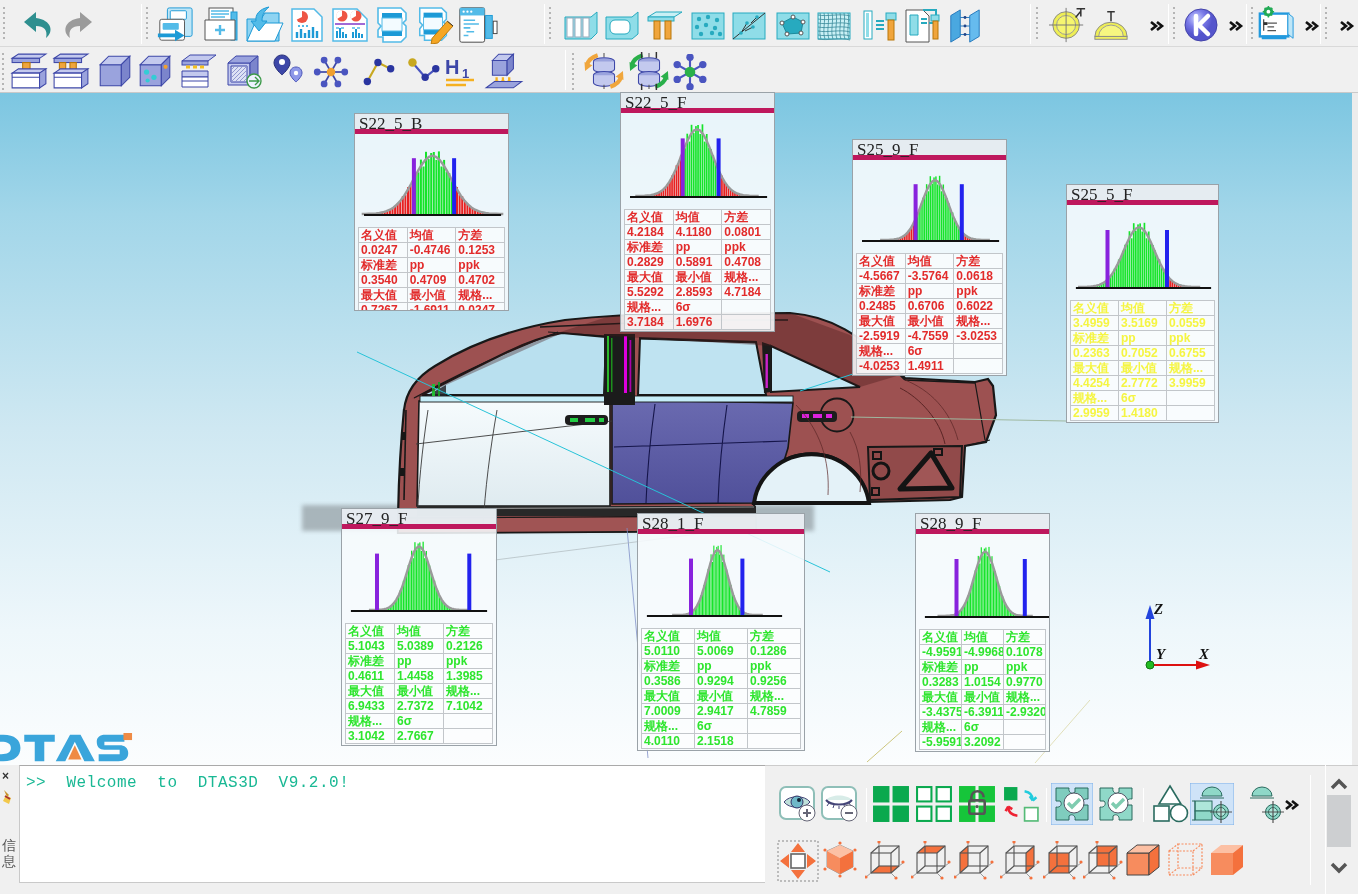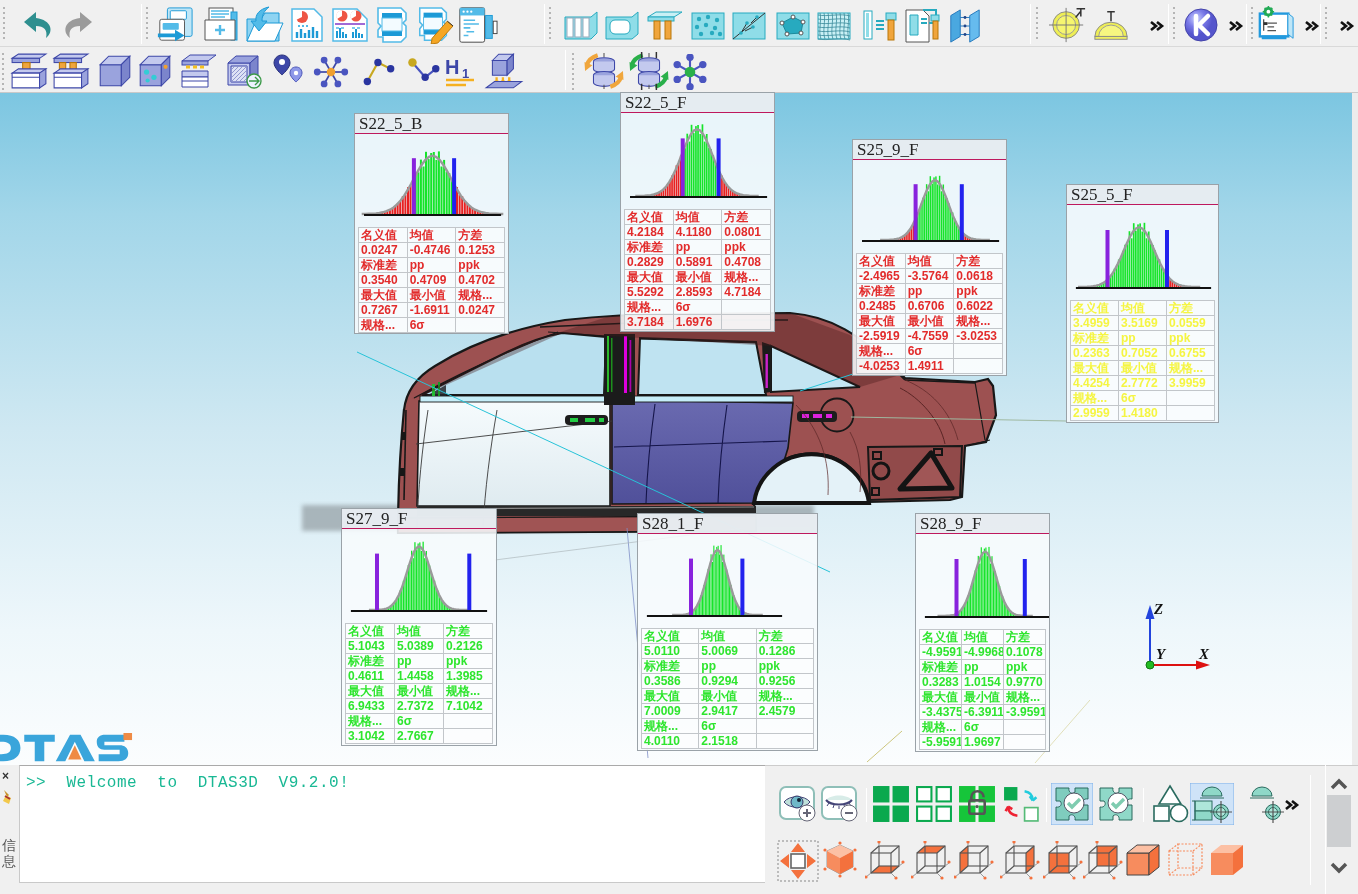--- a/index.html
+++ b/index.html
@@ -1,21 +1,21 @@
 <!DOCTYPE html>
 <html><head><meta charset="utf-8"><style>
 * { margin:0; padding:0; box-sizing:border-box; }
 html,body { width:1358px; height:894px; font-family:"Liberation Sans",sans-serif; overflow:hidden; background:#f0f0f0; position:relative; }
 .abs { position:absolute; }
 .tb1 { position:absolute; left:0; top:0; width:1358px; height:47px; background:#f0f0f0; border-bottom:1px solid #d9d9d9; }
 .tb2 { position:absolute; left:0; top:48px; width:1358px; height:45px; background:#f0f0f0; border-bottom:1px solid #c9c9c9; }
 .vp { position:absolute; left:0; top:93px; width:1352px; height:672px; background:linear-gradient(180deg,#7cc6e1 0%,#a2d6e9 18%,#cfe8f2 50%,#eef7fb 80%,#fbfdfe 100%); }
 .rightstrip { position:absolute; left:1352px; top:93px; width:6px; height:672px; background:#ececec; }
 .card { position:absolute; background:rgba(247,251,253,0.88); border:1px solid #9aa2a8; overflow:hidden; }
-.ct { height:20px; background:rgba(228,234,238,0.85); font-family:"Liberation Serif",serif; font-size:17px; color:#222; padding-left:4px; line-height:20px; border-bottom:1px solid #be185d; }
+.ct { height:20px; background:rgba(228,234,238,0.85); font-family:"Liberation Serif",serif; font-size:17px; color:#222; padding-left:4px; line-height:20px; border-bottom:5px solid #be185d; }
 .ch { padding:0 3px; }
 .cb { border-collapse:collapse; width:calc(100% - 6px); margin:0 3px; font-size:12px; background:rgba(255,255,255,0.5); table-layout:fixed;font-weight:bold; }
 .cb td { border:1px solid #c2c6ca; height:15px; line-height:14px; padding:0 0 0 2px; white-space:nowrap; overflow:hidden; }
 .console { position:absolute; left:0; top:765px; width:765px; height:119px; background:#f0f0f0; }
 .ctext { position:absolute; left:19px; top:0; width:880px; height:118px; background:#fff; border:1px solid #c9c9c9; border-top:1px solid #aaa; color:#19b894; font-family:"Liberation Mono",monospace; font-size:16px; padding:8px 0 0 6px; letter-spacing:0.5px; }
 .brp { position:absolute; left:765px; top:765px; width:593px; height:129px; background:#f0f0f0; border-top:1px solid #ccc; }
 </style></head><body>
 <div class="tb1"></div>
 <div class="tb2"></div>
 <div class="vp"></div>
@@ -109,21 +109,21 @@
 <svg class="abs" style="left:1115px;top:598px" width="100" height="80" viewBox="0 0 100 80">
 <line x1="35" y1="67" x2="35" y2="20" stroke="#2244dd" stroke-width="2"></line>
 <polygon points="35,7 30.5,21 39.5,21" fill="#2244dd"></polygon>
 <line x1="35" y1="67" x2="82" y2="67" stroke="#dd1111" stroke-width="2"></line>
 <polygon points="95,67 81,62.5 81,71.5" fill="#dd1111"></polygon>
 <circle cx="35" cy="67" r="4" fill="#22bb22" stroke="#107710"></circle>
 <text x="39" y="16" font-family="Liberation Serif,serif" font-style="italic" font-weight="bold" font-size="15" fill="#111">Z</text>
 <text x="41" y="61" font-family="Liberation Serif,serif" font-style="italic" font-weight="bold" font-size="15" fill="#111">Y</text>
 <text x="84" y="61" font-family="Liberation Serif,serif" font-style="italic" font-weight="bold" font-size="15" fill="#111">X</text>
 </svg>
-<div class="card" style="left:354px;top:113px;width:155px;height:221px">
+<div class="card" style="left:354px;top:113px;width:155px;height:198px">
     <div class="ct">S22_5_B</div>
     <div class="ch">
       <svg width="149" height="93" style="display:block">
         <rect x="20.6" y="78.9" width="2.01" height="1.1" fill="#e82020"></rect>
         <rect x="23.1" y="78.5" width="2.01" height="1.5" fill="#e82020"></rect>
         <rect x="25.7" y="77.7" width="2.01" height="2.3" fill="#e82020"></rect>
         <rect x="28.3" y="77.0" width="2.01" height="3.0" fill="#e82020"></rect>
         <rect x="30.9" y="75.4" width="2.01" height="4.6" fill="#e82020"></rect>
         <rect x="33.5" y="74.2" width="2.01" height="5.8" fill="#e82020"></rect>
         <rect x="36.1" y="72.0" width="2.01" height="8.0" fill="#e82020"></rect>
@@ -363,21 +363,21 @@
       </svg>
     </div>
     <table class="cb" style="color:#e22b2b">
       <tbody>
         <tr>
           <td>名义值</td>
           <td>均值</td>
           <td>方差</td>
         </tr>
         <tr>
-          <td>-2.4965</td>
+          <td>-4.5667</td>
           <td>-3.5764</td>
           <td>0.0618</td>
         </tr>
         <tr>
           <td>标准差</td>
           <td>pp</td>
           <td>ppk</td>
         </tr>
         <tr>
           <td>0.2485</td>
@@ -594,21 +594,21 @@
           <td></td>
         </tr>
         <tr>
           <td>3.1042</td>
           <td>2.7667</td>
           <td></td>
         </tr>
       </tbody>
     </table>
   </div>
-<div class="card" style="left:637px;top:513px;width:181px;height:238px">
+<div class="card" style="left:637px;top:513px;width:168px;height:238px">
     <div class="ct">S28_1_F</div>
     <div class="ch">
       <svg width="147" height="94" style="display:block">
         <rect x="46.6" y="79.8" width="1.11" height="1.2" fill="#16e42a"></rect>
         <rect x="48.1" y="79.3" width="1.11" height="1.7" fill="#16e42a"></rect>
         <rect x="49.5" y="78.4" width="1.11" height="2.6" fill="#16e42a"></rect>
         <rect x="50.9" y="77.6" width="1.11" height="3.4" fill="#16e42a"></rect>
         <rect x="52.3" y="75.9" width="1.11" height="5.1" fill="#16e42a"></rect>
         <rect x="53.8" y="74.5" width="1.11" height="6.5" fill="#16e42a"></rect>
         <rect x="55.2" y="72.1" width="1.11" height="8.9" fill="#16e42a"></rect>
@@ -676,21 +676,21 @@
           <td>0.9256</td>
         </tr>
         <tr>
           <td>最大值</td>
           <td>最小值</td>
           <td>规格...</td>
         </tr>
         <tr>
           <td>7.0009</td>
           <td>2.9417</td>
-          <td>2.4579</td>
+          <td>4.7859</td>
         </tr>
         <tr>
           <td>规格...</td>
           <td>6σ</td>
           <td></td>
         </tr>
         <tr>
           <td>4.0110</td>
           <td>2.1518</td>
           <td></td>
@@ -773,30 +773,30 @@
           <td>0.9770</td>
         </tr>
         <tr>
           <td>最大值</td>
           <td>最小值</td>
           <td>规格...</td>
         </tr>
         <tr>
           <td>-3.4375</td>
           <td>-6.3911</td>
-          <td>-3.9591</td>
+          <td>-2.9320</td>
         </tr>
         <tr>
           <td>规格...</td>
           <td>6σ</td>
           <td></td>
         </tr>
         <tr>
           <td>-5.9591</td>
-          <td>1.9697</td>
+          <td>3.2092</td>
           <td></td>
         </tr>
       </tbody>
     </table>
   </div>
 <div class="console">
 <div style="position:absolute;left:2px;top:4px;font-size:12px;color:#333;font-weight:bold">×</div>
 <svg style="position:absolute;left:1px;top:24px" width="14" height="16" viewBox="0 0 14 16">
       <path d="M3,1 L8,6 L6,8 Z" fill="#c8922a"></path>
       <path d="M5,6 L10,9 L8,15 L2,12 Z" fill="#f2c84b"></path>

